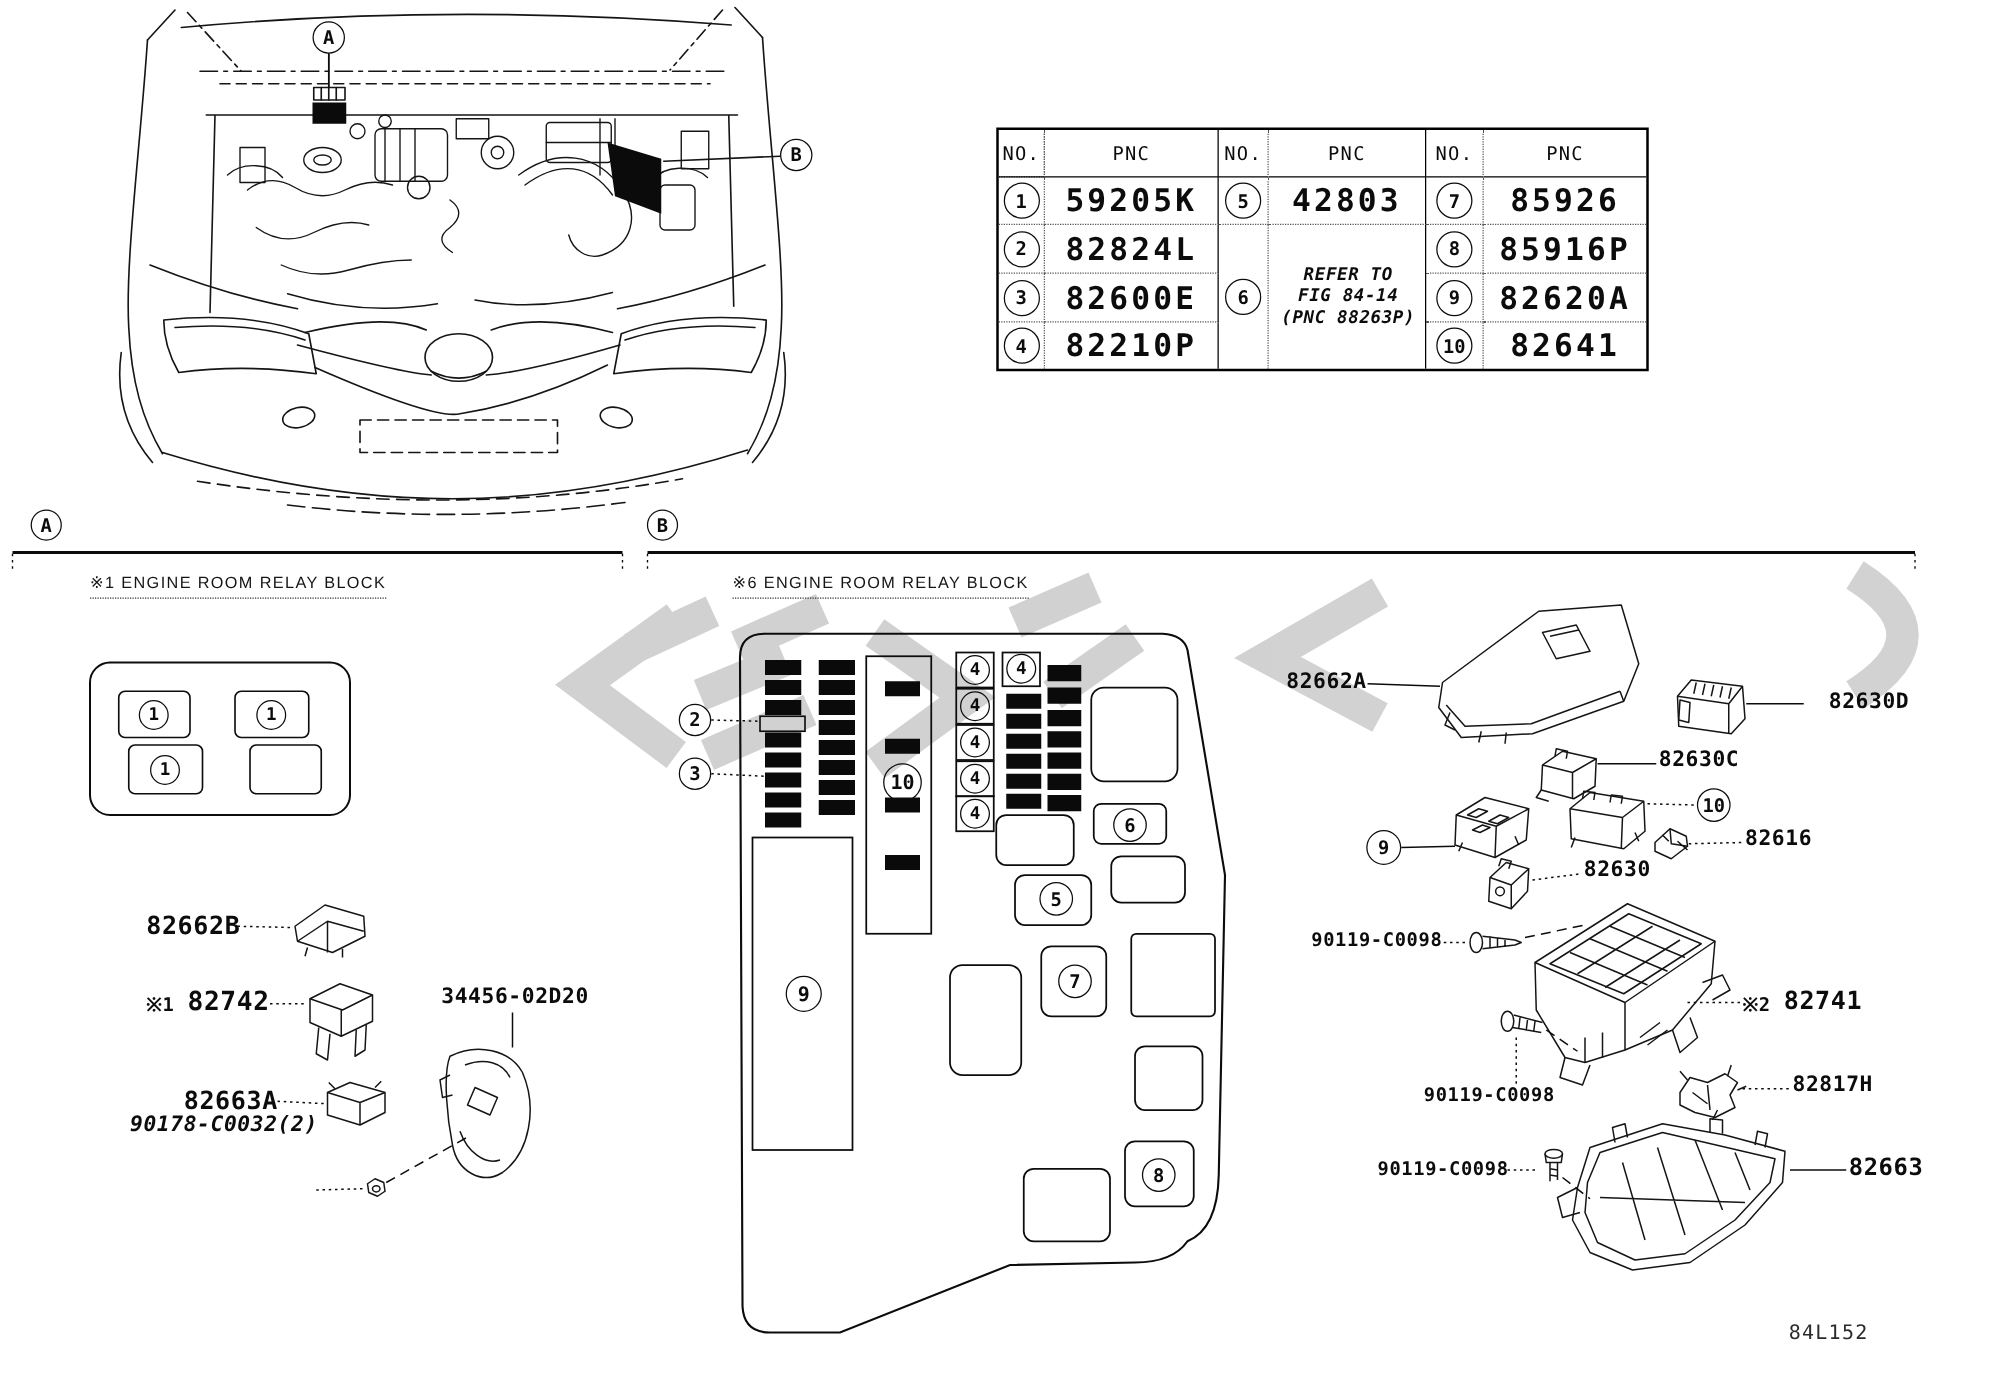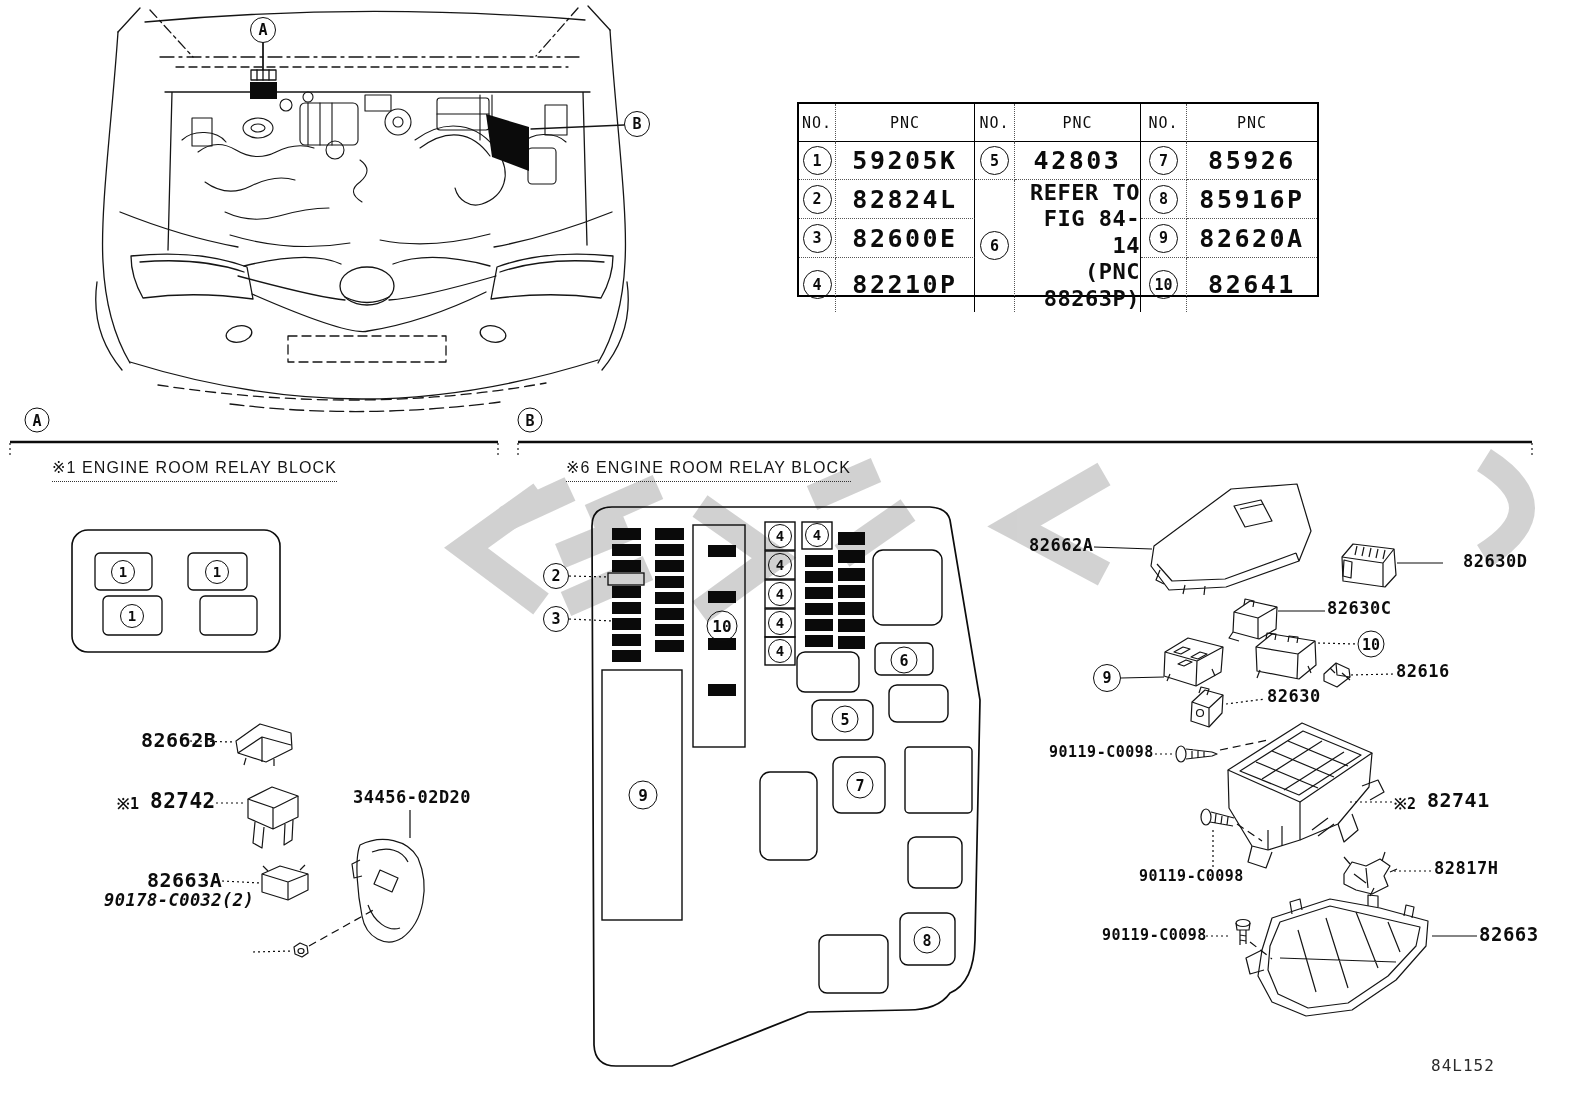--- a/index.html
+++ b/index.html
@@ -9,38 +9,38 @@
   
   .plabel{position:absolute;font-weight:700;font-size:17px;line-height:1;white-space:nowrap;
           letter-spacing:.5px;color:#0c0c0c;}
   .plabel.small{font-size:15px;font-weight:700;}
   .plabel.big{font-size:20px;}
   
   .co{position:absolute;border:1.7px solid #0c0c0c;border-radius:50%;background:transparent;
       display:flex;align-items:center;justify-content:center;font-weight:600;font-size:15px;
       transform:translate(-50%,-50%);box-sizing:border-box;}
   
-  .sect{position:absolute;font-family:"Liberation Sans","DejaVu Sans",sans-serif;font-size:16px;
+  .sect{position:absolute;font-family:"Liberation Sans","DejaVu Sans",sans-serif;font-size:13px;
         letter-spacing:1.1px;color:#151515;border-bottom:1.7px dotted #333;padding-bottom:4px;
-        white-space:nowrap;}
+        white-space:nowrap;margin-left:20px;}
   
   .ptable{position:absolute;left:797px;top:102px;width:522px;height:195px;box-sizing:border-box;
           border:2.6px solid #000;display:grid;
           grid-template-columns:37px 139px 40px 126px 46px auto;
           grid-template-rows:38px 38px 39px 39px auto;}
   .ptable .c{display:flex;align-items:center;justify-content:center;box-sizing:border-box;
              border-right:1px dotted #555;border-bottom:1px dotted #555;}
   .ptable .sr{border-right:1.4px solid #000;}
   .ptable .sb{border-bottom:1.6px solid #000;}
   .ptable .nbR{border-right:none;}
   .ptable .nbB{border-bottom:none;}
   .ptable .hd{font-size:15px;letter-spacing:1px;font-weight:400;}
   .ptable .pnc{font-weight:700;font-size:25px;letter-spacing:2.5px;}
-  .ptable .pncm{font-weight:700;font-size:22px;line-height:1.2;letter-spacing:.5px;
-                justify-content:flex-start;padding-left:10px;white-space:pre-line;text-align:right;}
+  .ptable .pncm{font-weight:700;font-size:14px;line-height:1.2;letter-spacing:.5px;
+                justify-content:flex-start;padding-left:10px;white-space:pre-line;text-align:center;font-style:italic;}
   .tco{width:29px;height:29px;border:1.6px solid #0c0c0c;border-radius:50%;display:flex;
        align-items:center;justify-content:center;font-size:15px;font-weight:600;box-sizing:border-box;}
   .figcode{position:absolute;font-weight:400;font-size:16px;color:#2b2b2b;letter-spacing:1px;}
 </style>
 </head>
 <body>
 
 <div class="stage">
 
   <svg class="art" viewBox="0 0 1592 1099">
@@ -420,21 +420,21 @@
   <div class="co" style="left:817px;top:535px;width:24px;height:24px;font-size:14px;">4</div>
   <div class="co" style="left:904px;top:660px;width:27px;height:27px;">6</div>
   <div class="co" style="left:845px;top:719px;width:27px;height:27px;">5</div>
   <div class="co" style="left:860px;top:785px;width:27px;height:27px;">7</div>
   <div class="co" style="left:927px;top:940px;width:27px;height:27px;">8</div>
   <div class="co" style="left:643px;top:795px;width:29px;height:29px;font-size:16px;">9</div>
 
   <div class="co" style="left:1107px;top:678px;width:28px;height:28px;">9</div>
   <div class="co" style="left:1371px;top:644px;width:27px;height:27px;">10</div>
 
-  <div class="plabel big" style="left:117px;top:730px;margin-left:24px;">82662B</div>
+  <div class="plabel big" style="left:117px;top:730px;">82662B</div>
   <div class="plabel small" style="left:117px;top:797px;">※1</div>
   <div class="plabel" style="left:150px;top:791px;font-size:21px;">82742</div>
   <div class="plabel" style="left:353px;top:789px;">34456-02D20</div>
   <div class="plabel big" style="left:147px;top:870px;">82663A</div>
   <div class="plabel" style="left:104px;top:892px;font-style:italic;">90178-C0032(2)</div>
 
   <div class="plabel" style="left:1029px;top:537px;">82662A</div>
   <div class="plabel" style="left:1463px;top:553px;">82630D</div>
   <div class="plabel" style="left:1327px;top:600px;">82630C</div>
   <div class="plabel" style="left:1396px;top:663px;">82616</div>

